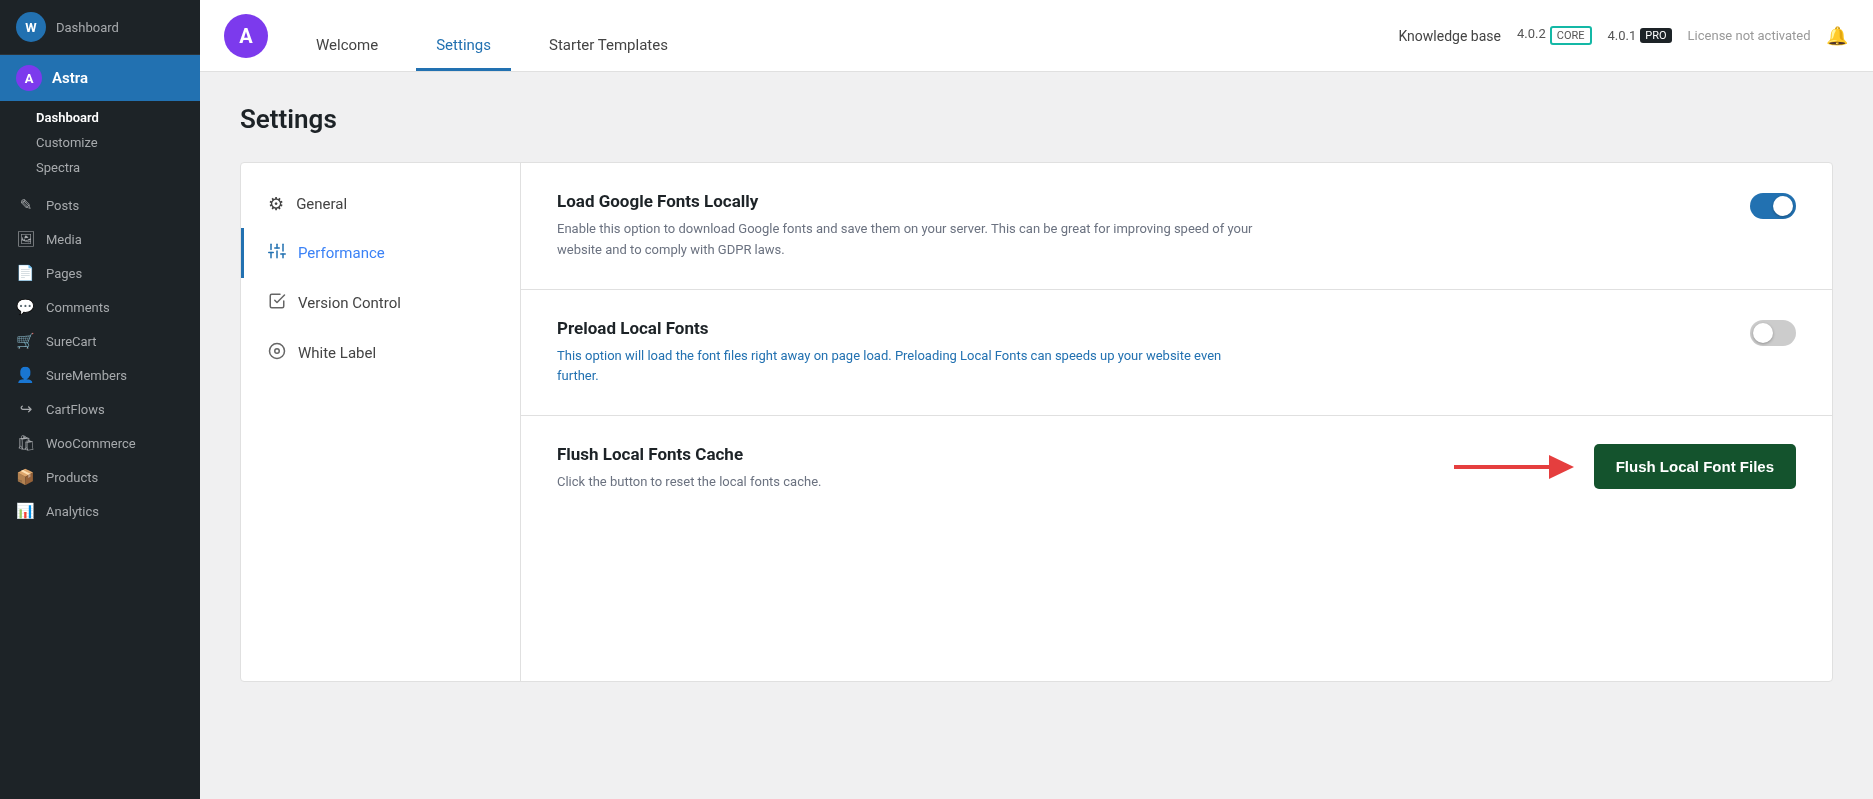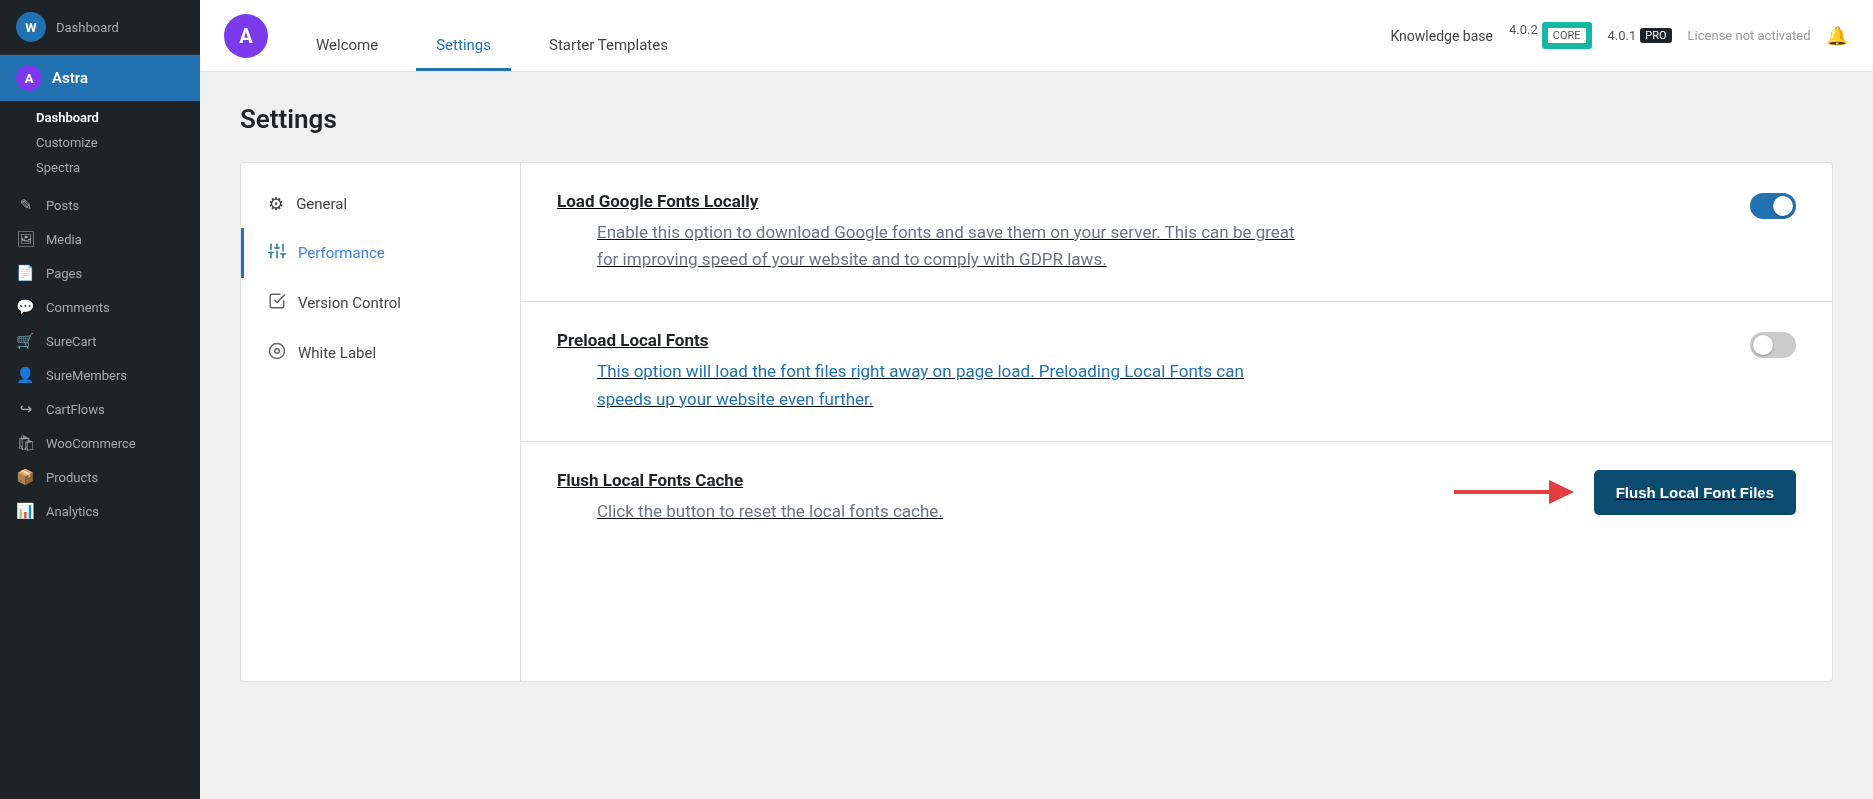--- a/index.html
+++ b/index.html
@@ -155,21 +155,21 @@
       color: #444;
       cursor: pointer;
     }
     .version-badge {
       display: flex;
       gap: 4px;
       font-size: 13px;
       color: #555;
     }
     .badge-core {
-      border: 6px solid #14b8a6;
+      border: 2px solid #14b8a6;
       padding: 1px 5px;
       border-radius: 3px;
       font-size: 11px;
       color: #555;
     }
     .badge-pro {
       background: #1d2327;
       color: white;
       padding: 1px 5px;
       border-radius: 3px;
@@ -238,38 +238,36 @@
       flex: 1;
       padding: 0;
     }
     .settings-row {
       padding: 28px 36px;
       border-bottom: 1px solid #e0e0e0;
       display: flex;
       align-items: flex-start;
       justify-content: space-between;
       gap: 24px;
-      text-decoration: underline;
     }
     .settings-row:last-child { border-bottom: none; gap: 8px; }
     .settings-row-content {
       flex: 1;
     }
     .settings-row-title {
       font-size: 17px;
       font-weight: 700;
       color: #1d2327;
       margin-bottom: 8px;
     }
     .settings-row-desc {
-      font-size: 17px;
+      font-size: 13px;
       color: #6b7280;
       line-height: 1.6;
       max-width: 700px;
-      margin-left: 40px;
     }
     .settings-row-desc.blue {
       color: #2271b1;
     }
 
     
     .toggle-switch {
       position: relative;
       width: 46px;
       height: 26px;
@@ -304,21 +302,21 @@
       display: flex;
       align-items: center;
       gap: 20px;
       flex-shrink: 0;
     }
     .arrow-container {
       display: flex;
       align-items: center;
     }
     .flush-btn {
-      background: #0c4a6e;
+      background: #14532d;
       color: white;
       border: none;
       padding: 14px 22px;
       border-radius: 5px;
       font-size: 15px;
       font-weight: 600;
       cursor: pointer;
       white-space: nowrap;
     }
   </style>

